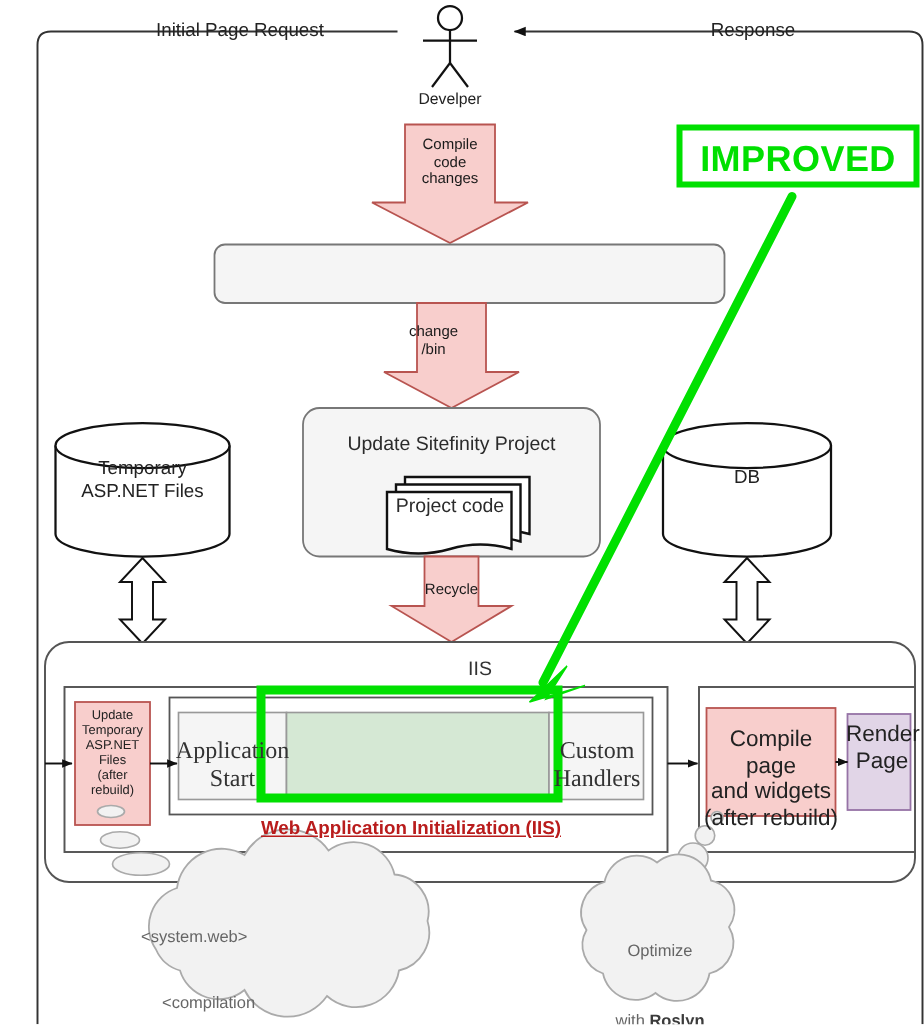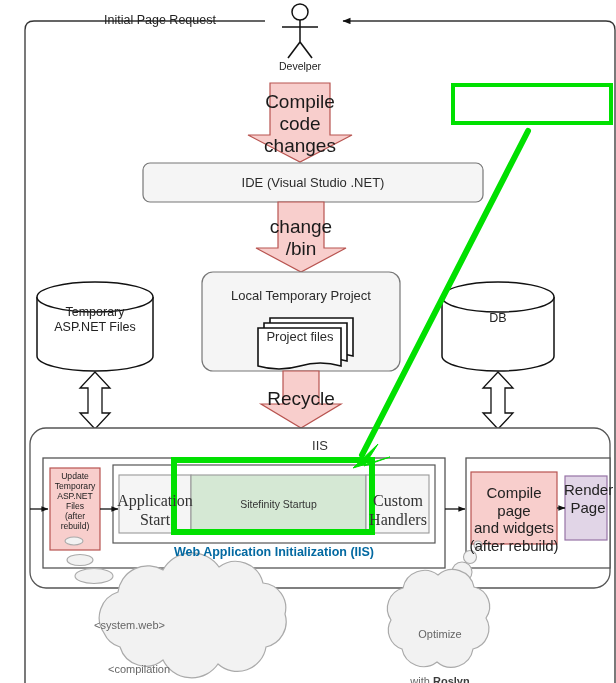--- a/index.html
+++ b/index.html
@@ -25,29 +25,29 @@
     position:absolute;
     color:#1a1a1a;
     text-align:center;
     line-height:1.17;
     white-space:pre-line;
     pointer-events:none;
   }
   
   .t-flow      { font-size:12.5px; color:#222; }
   .t-actor     { font-size:10.5px; color:#222; }
-  .t-arrowtxt  { font-size:19px; color:#1a1a1a;text-align:center; }
+  .t-arrowtxt  { font-size:10px; color:#1a1a1a;text-align:center; }
   .t-box       { font-size:13px; color:#2b2b2b; }
   .t-cyl       { font-size:12.5px; color:#222; }
   .t-iis       { font-size:13px; color:#333; }
   .t-small     { font-size:15px; color:#222; }
   .t-tiny      { font-size:8.6px; color:#222; }
   .t-stage     { font-size:16px; color:#333;font-family:Liberation Serif, serif; }
   .t-startup   { font-size:10.5px; color:#333; }
-  .t-caption   { font-size:12.5px; font-weight:bold; color:#0369a1; }
+  .t-caption   { font-size:12.5px; font-weight:bold; color:#b91c1c;text-decoration:underline; }
   .t-cloud     { font-size:11px; color:#666; text-align:left; line-height:1.35; }
   .t-cloud2    { font-size:11px; color:#666; text-align:center; line-height:1.4; }
   .t-improved  { font-size:24px; font-weight:bold; color:#00e000; letter-spacing:.3px; }
   .bold { font-weight:bold; color:#3b3b3b; }
 </style>
 </head>
 <body>
 
 <div id="stage">
 
@@ -177,57 +177,57 @@
     <rect x="162" y="460" width="198" height="72" fill="none" stroke="#00e000" stroke-width="6"></rect>
 
     <g stroke="#00e000" fill="#00e000">
       <line x1="516" y1="131" x2="350" y2="455" stroke-width="6" stroke-linecap="round"></line>
       <path d="M341,468 L366,444 L352,466 L378,457 Z"></path>
     </g>
   </svg>
 
   <div class="lbl t-flow" style="left:42px; top:13px; width:212px;">Initial Page Request</div>
 
+  <div class="lbl t-flow" style="left:400px; top:13px; width:180px;">Response</div>
 
   <div class="lbl t-actor" style="left:248px; top:60px; width:80px;">Develper</div>
 
+  <div class="lbl t-improved" style="left:441px; top:93px; width:158px;">IMPROVED</div>
 
   <div class="lbl t-arrowtxt" style="left:248px; top:91px; width:80px;">Compile
 code
 changes</div>
 
-  <div class="lbl t-box" style="left:131px; top:175px; width:340px;">IDE (Visual Studio .NET)</div>
-
-  <div class="lbl t-arrowtxt" style="left:249px; top:216px; width:80px;">change
+
+  <div class="lbl t-arrowtxt" style="left:237px; top:216px; width:80px;">change
 /bin</div>
 
   <div class="lbl t-cyl" style="left:13px; top:305px; width:140px;">Temporary
 ASP.NET Files</div>
 
-  <div class="lbl t-box" style="left:190px; top:288px; width:198px;">Local Temporary Project</div>
-
-  <div class="lbl t-box" style="left:246px; top:329px; width:84px;">Project files</div>
+  <div class="lbl t-box" style="left:190px; top:288px; width:198px;">Update Sitefinity Project</div>
+
+  <div class="lbl t-box" style="left:246px; top:329px; width:84px;">Project code</div>
 
   <div class="lbl t-cyl" style="left:436px; top:311px; width:100px;">DB</div>
 
   <div class="lbl t-arrowtxt" style="left:249px; top:388px; width:80px;">Recycle</div>
 
   <div class="lbl t-iis" style="left:258px; top:438px; width:100px;">IIS</div>
 
   <div class="lbl t-tiny" style="left:36px; top:471px; width:54px;">Update
 Temporary
 ASP.NET
 Files
 (after
 rebuild)</div>
 
   <div class="lbl t-stage" style="left:104px; top:492px; width:78px;">Application
 Start</div>
 
-  <div class="lbl t-startup" style="left:179px; top:498px; width:175px;">Sitefinity Startup</div>
 
   <div class="lbl t-stage" style="left:352px; top:492px; width:68px;">Custom
 Handlers</div>
 
   <div class="lbl t-caption" style="left:101px; top:545px; width:322px;">Web Application Initialization (IIS)</div>
 
   <div class="lbl t-small" style="left:457px; top:484px; width:90px;">Compile page
 and widgets
 (after rebuild)</div>
 

